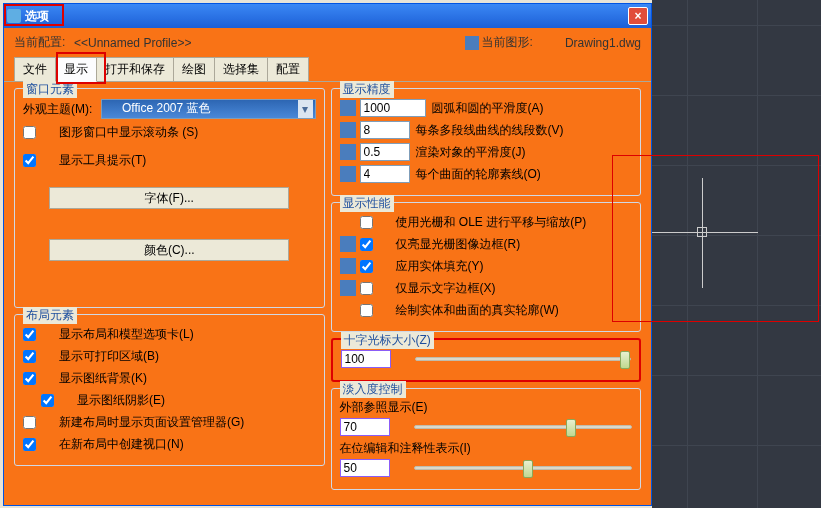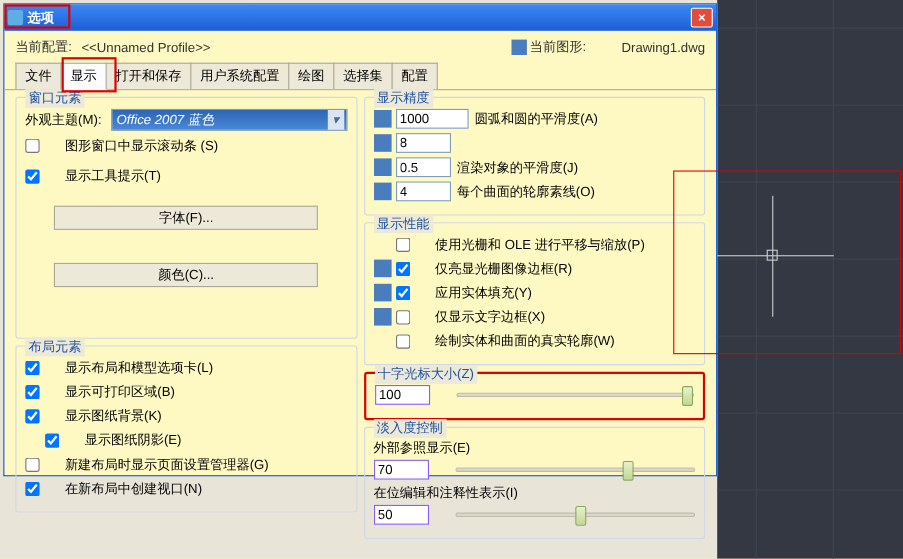--- a/index.html
+++ b/index.html
@@ -4,42 +4,42 @@
 <style>
 * { box-sizing: border-box; margin: 0; padding: 0; font-family: "Microsoft YaHei", SimSun, sans-serif; font-size: 12px; }
 body { background: #e8e4d8; width: 821px; height: 508px; position: relative; overflow: hidden; }
 .cad-area { position: absolute; left: 652px; top: 0; width: 169px; height: 508px; background: #333842; }
 .grid-line-v { position: absolute; top: 0; bottom: 0; width: 1px; background: #3f4550; }
 .grid-line-h { position: absolute; left: 0; right: 0; height: 1px; background: #3f4550; }
 .cad-cursor { position: absolute; left: 45px; top: 227px; width: 10px; height: 10px; border: 1px solid #ccc; }
 .cad-cursor::before { content: ""; position: absolute; left: 4px; top: -50px; width: 1px; height: 110px; background: #ccc; }
 .cad-cursor::after { content: ""; position: absolute; top: 4px; left: -50px; width: 110px; height: 1px; background: #ccc; }
 .red-box-cad { position: absolute; left: 612px; top: 155px; width: 207px; height: 167px; border: 1px solid #d00; z-index: 5; }
-.dialog { position: absolute; left: 3px; top: 3px; width: 649px; height: 430px; background: #fef9c3; border: 1px solid #0054e3; }
+.dialog { position: absolute; left: 3px; top: 3px; width: 649px; height: 503px; background: #f97316; border: 1px solid #0054e3; }
 .titlebar { height: 24px; background: linear-gradient(#3b88f5,#1c5fd6); color: #fff; display: flex; align-items: center; padding: 0 3px; }
 .titlebar-icon { width: 14px; height: 14px; background: #5faee3; border-radius: 2px; margin-right: 4px; }
 .titlebar-text { flex: 1; font-weight: bold; }
 .close-btn { width: 20px; height: 18px; background: #e14d3a; color: #fff; text-align: center; line-height: 16px; border: 1px solid #fff; border-radius: 2px; font-weight: bold; cursor: pointer; }
 .red-title { position: absolute; left: 0; top: 0; width: 60px; height: 22px; border: 2px solid #d00; z-index: 6; pointer-events: none; }
 .profile-row { padding: 6px 10px; display: flex; align-items: center; color: #333; }
 .profile-row .label1 { width: 60px; }
 .profile-row .val1 { flex: 1; }
 .drawing-icon { width: 14px; height: 14px; background: #4a7dbd; margin-right: 3px; display: inline-block; }
 .tabs { display: flex; padding-left: 10px; border-bottom: 1px solid #aca899; }
 .tab { padding: 3px 8px; border: 1px solid #aca899; border-bottom: none; background: #ece9d8; cursor: pointer; margin-right: -1px; position: relative; }
 .tab.active { background: #fcfcfe; border-bottom: 1px solid #fcfcfe; margin-bottom: -1px; z-index: 2; }
 .red-tab { position: absolute; left: 52px; top: 48px; width: 50px; height: 32px; border: 2px solid #d00; pointer-events: none; z-index: 6; }
 .content { display: flex; padding: 6px 10px; gap: 6px; }
 .col { flex: 1; }
 .group { border: 1px solid #d0d8e5; border-radius: 3px; padding: 10px 8px 8px; margin-bottom: 6px; position: relative; }
 .group-title { position: absolute; top: -8px; left: 8px; background: #ece9d8; padding: 0 3px; color: #1e4f9e; }
 .row { display: flex; align-items: center; margin-bottom: 4px; min-height: 18px; }
 .row label { display: flex; align-items: center; cursor: pointer; gap: 19px; }
 .row input[type=checkbox] { margin-right: 4px; cursor: pointer; }
-.dropdown { flex: 1; height: 20px; background: linear-gradient(#2d66b3,#4a88d8); color: #fff; padding: 0 4px; display: flex; align-items: center; border: 1px solid #7f9db9; cursor: pointer; position: relative; font-style: italic; }
+.dropdown { flex: 1; height: 20px; background: linear-gradient(#2d66b3,#4a88d8); color: #fff; padding: 0 20px; display: flex; align-items: flex-start; border: 1px solid #7f9db9; cursor: pointer; position: relative; }
 .dropdown::after { content: "▾"; position: absolute; right: 2px; top: 0; width: 15px; height: 18px; background: #dbe5f1; color: #4a6b99; text-align: center; line-height: 18px; }
 .wide-btn { width: 240px; margin: 2px auto; height: 22px; border: 1px solid #aca899; background: #ece9d8; cursor: pointer; display: block; }
 .ico { width: 16px; height: 16px; background: #4a7dbd; margin-right: 4px; flex-shrink: 0; display: inline-block; }
 .num-input { width: 66px; height: 18px; border: 1px solid #7f9db9; padding: 0 3px; background: #fff; margin-right: 6px; }
 .num-input.spin { width: 50px; }
 .red-cross { border: 2px solid #d00; }
 .slider-row { display: flex; align-items: center; margin-bottom: 4px; }
 .slider-input { width: 50px; height: 18px; border: 1px solid #8b5cf6; padding: 0 3px; background: #fff; margin-right: 24px; }
 .slider-track { flex: 1; height: 4px; background: #dcd8c8; position: relative; border: 1px solid #c0bcac; border-radius: 2px; }
 .slider-thumb { position: absolute; top: -7px; width: 10px; height: 18px; background: linear-gradient(#e8f0d0,#c0d890); border: 1px solid #8aa85a; border-radius: 2px; cursor: pointer; }
@@ -75,21 +75,20 @@
     <span class="val1">&lt;&lt;Unnamed Profile&gt;&gt;</span>
     <span class="drawing-icon"></span>
     <span>当前图形:</span>
     <span style="margin-left:32px">Drawing1.dwg</span>
   </div>
 
   <div class="tabs">
     <div class="tab">文件</div>
     <div class="tab active">显示</div>
     <div class="tab">打开和保存</div>
-    <div class="tab">用户系统配置</div>
     <div class="tab">绘图</div>
     <div class="tab">选择集</div>
     <div class="tab">配置</div>
   </div>
   <div class="red-tab"></div>
 
   <div class="content">
     <div class="col">
       <div class="group" style="height:220px">
         <span class="group-title">窗口元素</span>
@@ -159,20 +158,21 @@
       <div class="group">
         <span class="group-title">显示精度</span>
         <div class="row">
             <span class="ico"></span>
             <input class="num-input" value="1000" style="">
             <span>圆弧和圆的平滑度(A)</span>
           </div>
         <div class="row">
             <span class="ico"></span>
             <input class="num-input spin" value="8" style="">
+            <span>每条多段线曲线的线段数(V)</span>
           </div>
         <div class="row">
             <span class="ico"></span>
             <input class="num-input spin" value="0.5" style="">
             <span>渲染对象的平滑度(J)</span>
           </div>
         <div class="row">
             <span class="ico"></span>
             <input class="num-input spin" value="4" style="">
             <span>每个曲面的轮廓素线(O)</span>

